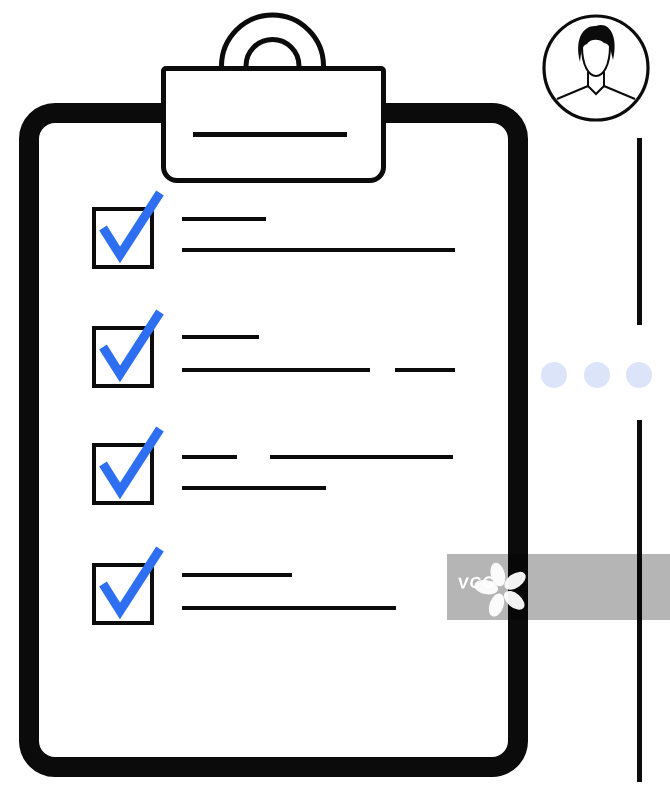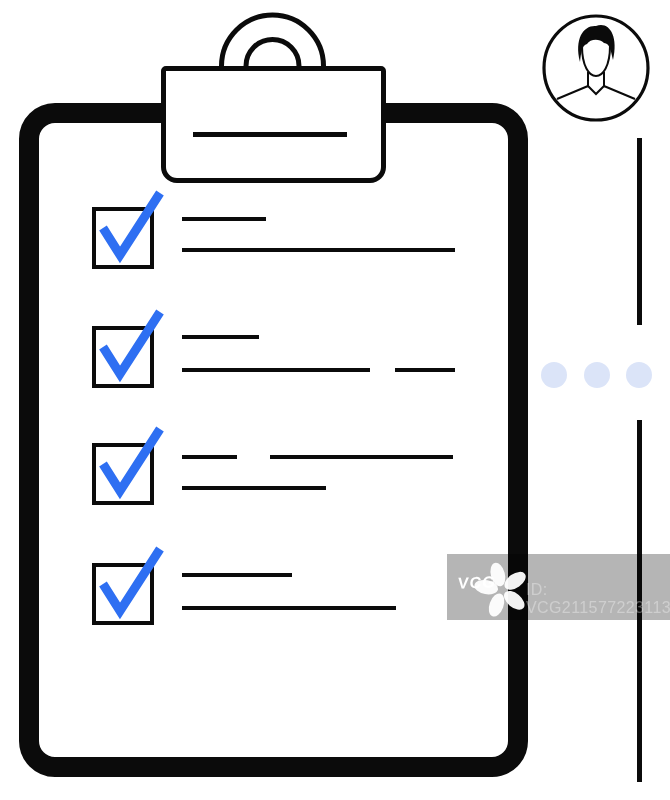--- a/index.html
+++ b/index.html
@@ -131,15 +131,14 @@
           <ellipse class="wm-petal" cx="0" cy="-16" rx="7" ry="12"></ellipse>
         </g>
       <g transform="rotate(200)">
           <ellipse class="wm-petal" cx="0" cy="-16" rx="7" ry="12"></ellipse>
         </g>
       <g transform="rotate(280)">
           <ellipse class="wm-petal" cx="0" cy="-16" rx="7" ry="12"></ellipse>
         </g>
     </g>
   </svg>
-  <span class="abs wm-id-text">ID: VCG211577223113</span>
 
 </div>
 
 </body></html>

